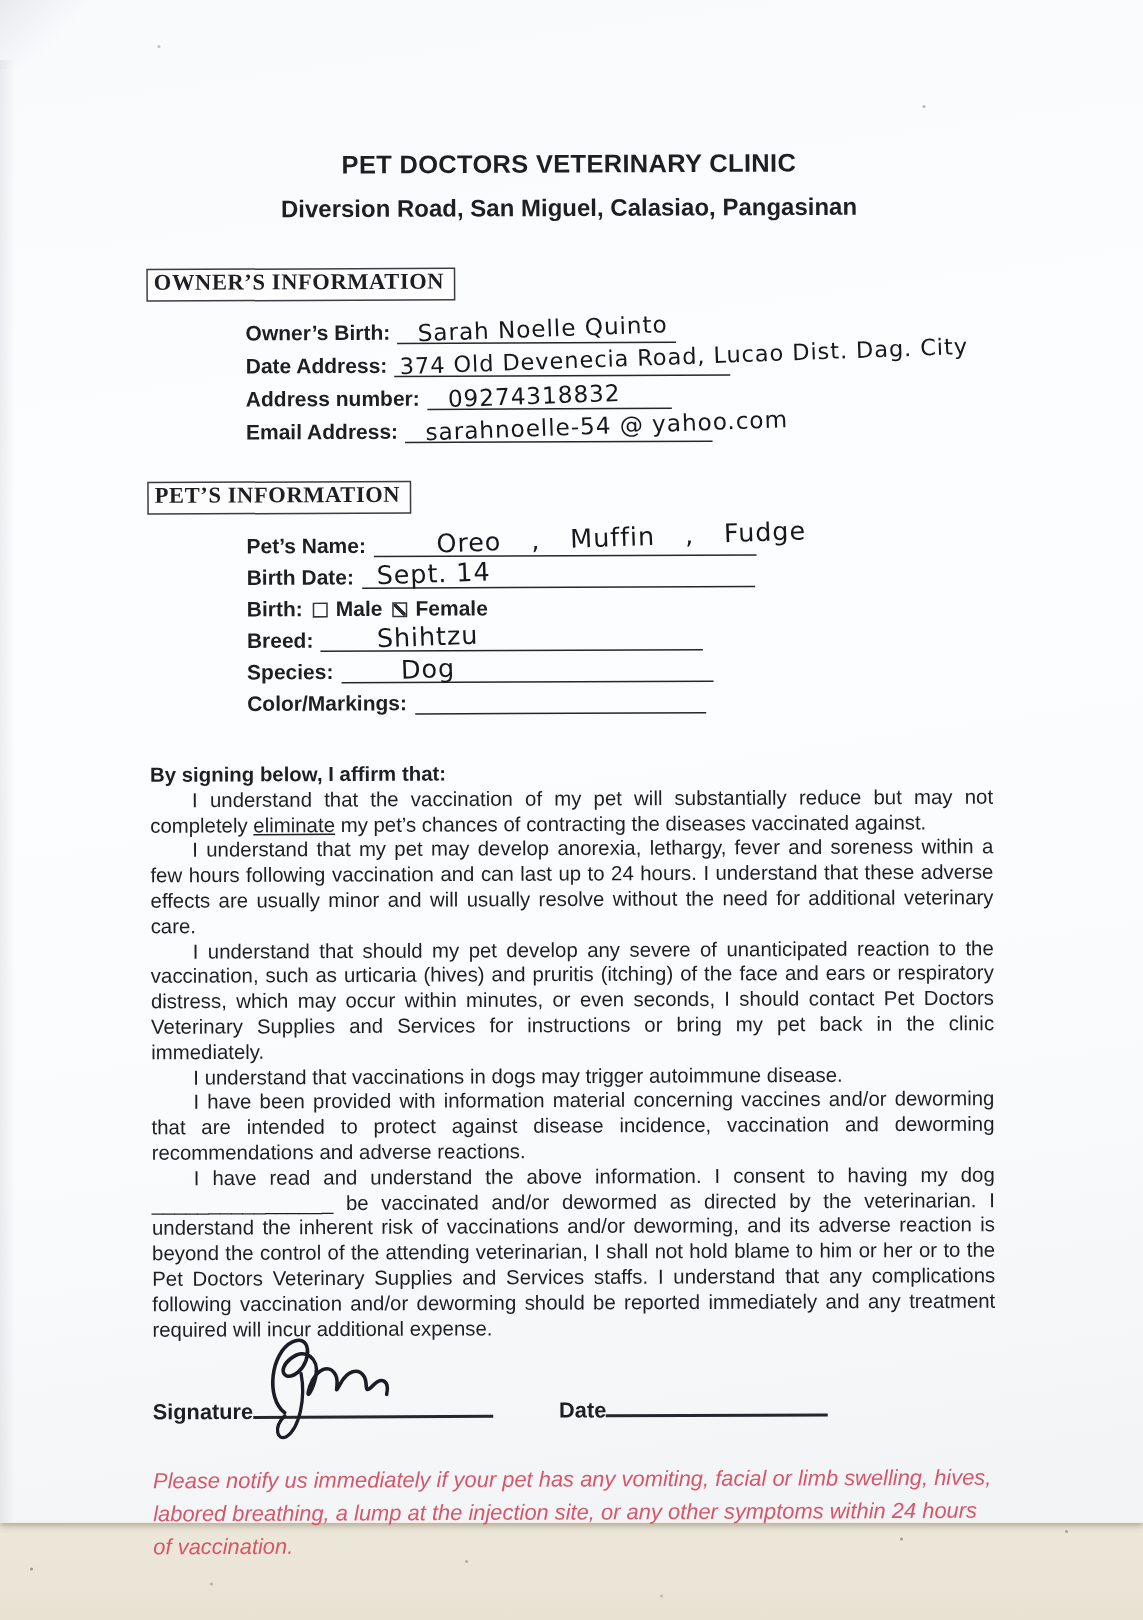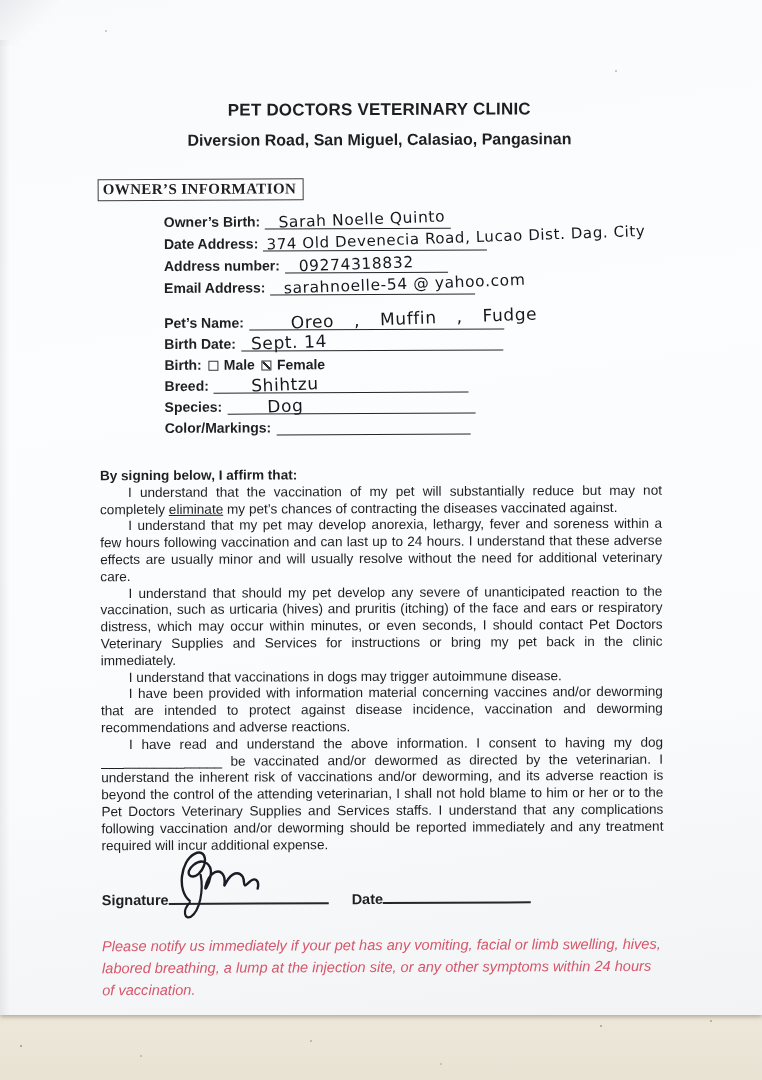--- a/index.html
+++ b/index.html
@@ -70,21 +70,21 @@
     background:linear-gradient(45deg, #fff 40%, #2b2b33 40%, #2b2b33 60%, #fff 60%);
   }
 
   .body-text { margin:27px 100px 0 100px; text-align:justify; font-size:13.6px; line-height:16.8px; }
   .affirm-heading { font-weight:700; margin:0; }
   .body-text p { margin:0; text-indent:28px; }
   .uline { text-decoration:underline; }
 
   .sig-row { margin:37px 0 0 100px; font-size:14.5px; font-weight:700; position:relative; white-space:nowrap; }
   .sig-line  { display:inline-block; width:160px; height:14px; border-bottom:2px solid #26262c; }
-  .date-lbl  { margin-left:23px; }
+  .date-lbl  { margin-left:44px; }
   .date-line { display:inline-block; width:148px; height:14px; border-bottom:2px solid #26262c; }
   .sig-hand  { position:absolute; left:58px; top:-46px; }
 
   .notice {
     margin:27px 100px 0 100px; font-style:italic; font-size:14.6px; line-height:22px;
     color:#d6566b; font-weight:500;
   }
 </style>
 </head>
 <body>
@@ -108,20 +108,21 @@
       <span class="lbl">Date Address:</span><span class="blank" style="width:224px;"><span class="hand addr">374 Old Devenecia Road, Lucao Dist. Dag. City</span></span>
     </div>
     <div class="frow">
       <span class="lbl">Address number:</span><span class="blank" style="width:163px;"><span class="hand">09274318832</span></span>
     </div>
     <div class="frow">
       <span class="lbl">Email Address:</span><span class="blank" style="width:205px;"><span class="hand">sarahnoelle-54 @ yahoo.com</span></span>
     </div>
   </div>
 
+  <div class="section-title pet-title">PET’S INFORMATION</div>
 
   <div class="fields pet-fields">
     <div class="frow">
       <span class="lbl">Pet’s Name:</span><span class="blank" style="width:255px;"><span class="hand" style="left:42px; font-size:17px; word-spacing:14px;">Oreo , Muffin , Fudge</span></span>
     </div>
     <div class="frow">
       <span class="lbl">Birth Date:</span><span class="blank" style="width:262px;"><span class="hand" style="left:10px; font-size:17px;">Sept. 14</span></span>
     </div>
     <div class="frow">
       <span class="lbl">Birth:</span><span class="checkbox"></span><span class="lbl">Male</span><span class="checkbox checked"></span><span class="lbl">Female</span>

